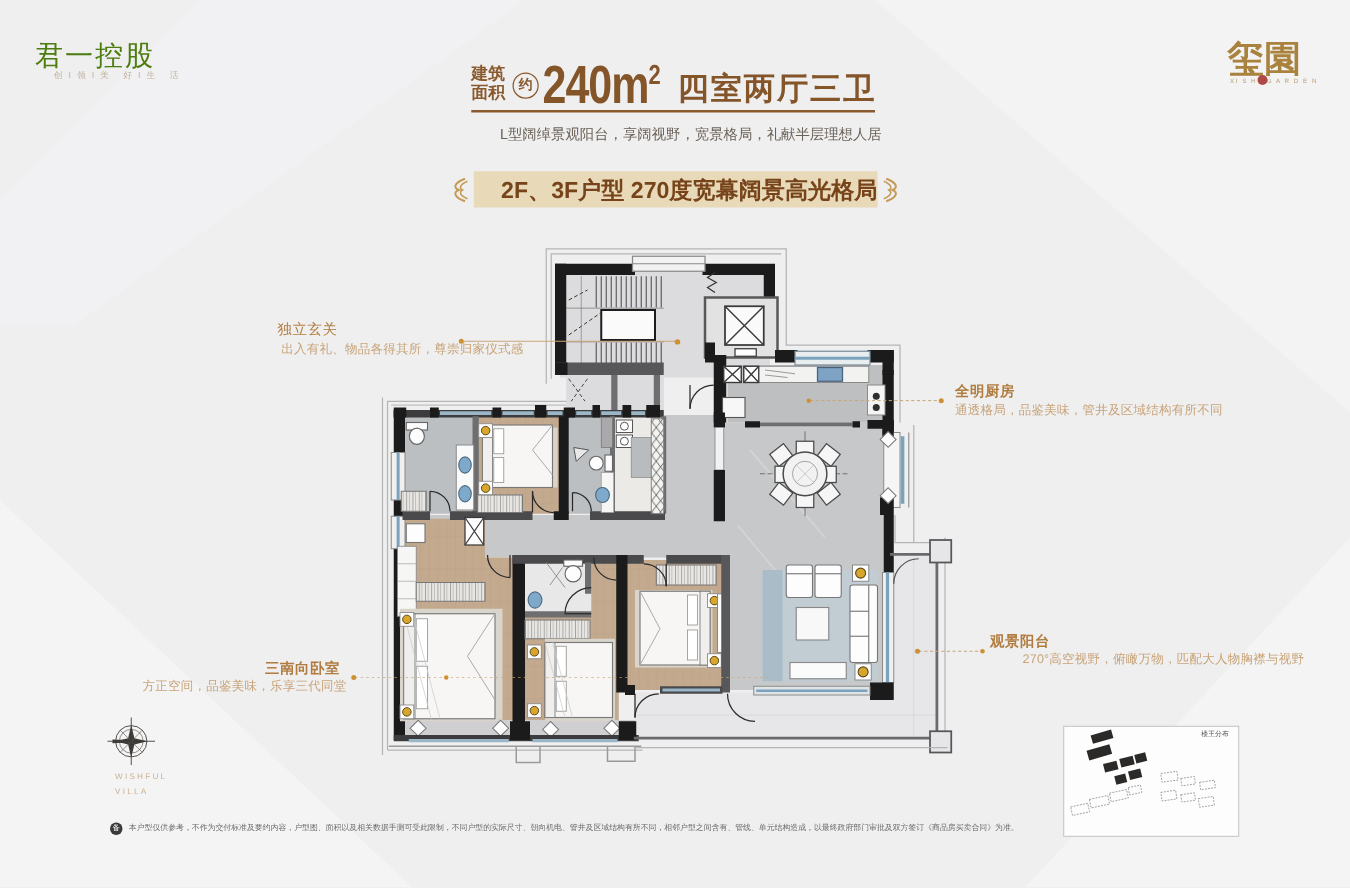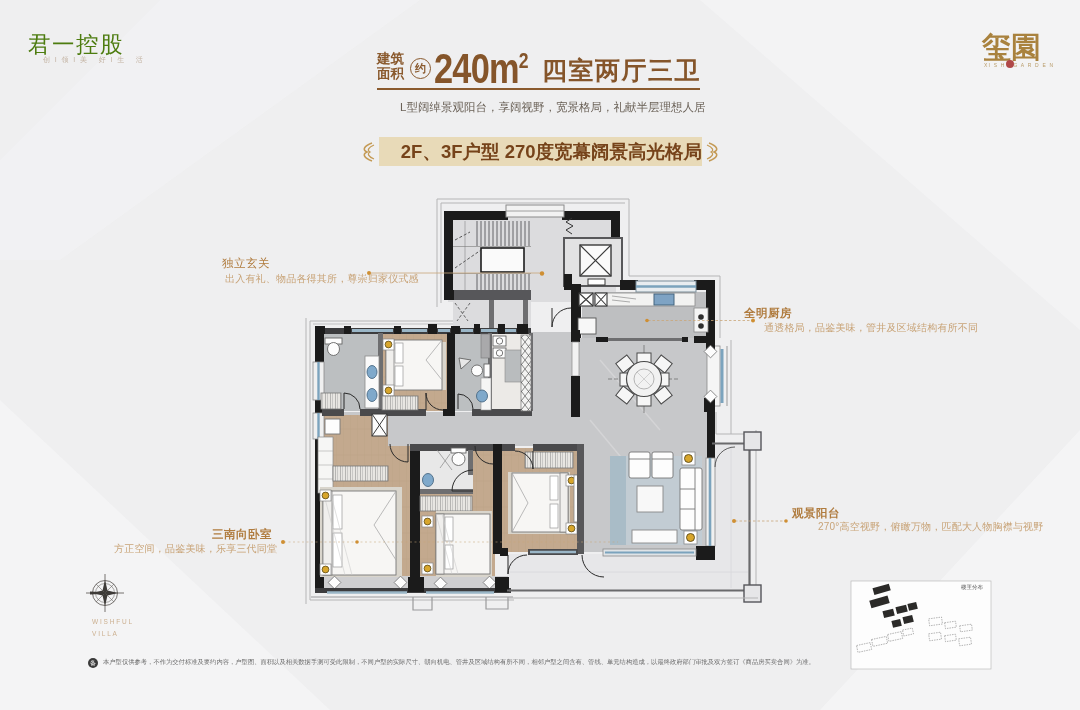--- a/index.html
+++ b/index.html
@@ -632,21 +632,21 @@
 
 <g fill="none" stroke="#b5b5b6" stroke-width="1">
   <path d="M731,434 L716,434 L716,412"></path>
 </g>
 </svg>
 
 <div class="abs" style="left:222px;top:256px;width:140px;font-size:11.5px;font-weight:normal;color:#b07c3f;letter-spacing:0.5px;">独立玄关</div>
 
 <div class="abs" style="left:177px;top:272px;font-size:10px;color:#c8a377;letter-spacing:0.2px;margin-left:48px;">出入有礼、物品各得其所，尊崇归家仪式感</div>
 
-<div class="abs" style="left:744px;top:306px;font-size:11.5px;font-weight:bold;color:#b07c3f;letter-spacing:0.5px;">全明厨房</div>
+<div class="abs" style="left:764px;top:306px;font-size:11.5px;font-weight:bold;color:#b07c3f;letter-spacing:0.5px;">全明厨房</div>
 
 <div class="abs" style="left:764px;top:320.5px;font-size:10px;color:#c8a377;letter-spacing:0.2px;">通透格局，品鉴美味，管井及区域结构有所不同</div>
 
 <div class="abs" style="left:132px;top:527px;width:140px;text-align:right;font-size:11.5px;font-weight:bold;color:#b07c3f;letter-spacing:0.5px;">三南向卧室</div>
 
 <div class="abs" style="left:114px;top:541.5px;font-size:10px;color:#c8a377;letter-spacing:0.2px;">方正空间，品鉴美味，乐享三代同堂</div>
 
 <div class="abs" style="left:792px;top:506px;font-size:11.5px;font-weight:bold;color:#b07c3f;letter-spacing:0.5px;font-family:Liberation Mono, monospace;">观景阳台</div>
 
 <div class="abs" style="left:792px;top:520px;font-size:10px;color:#c8a377;letter-spacing:0.2px;margin-left:26px;">270°高空视野，俯瞰万物，匹配大人物胸襟与视野</div>

